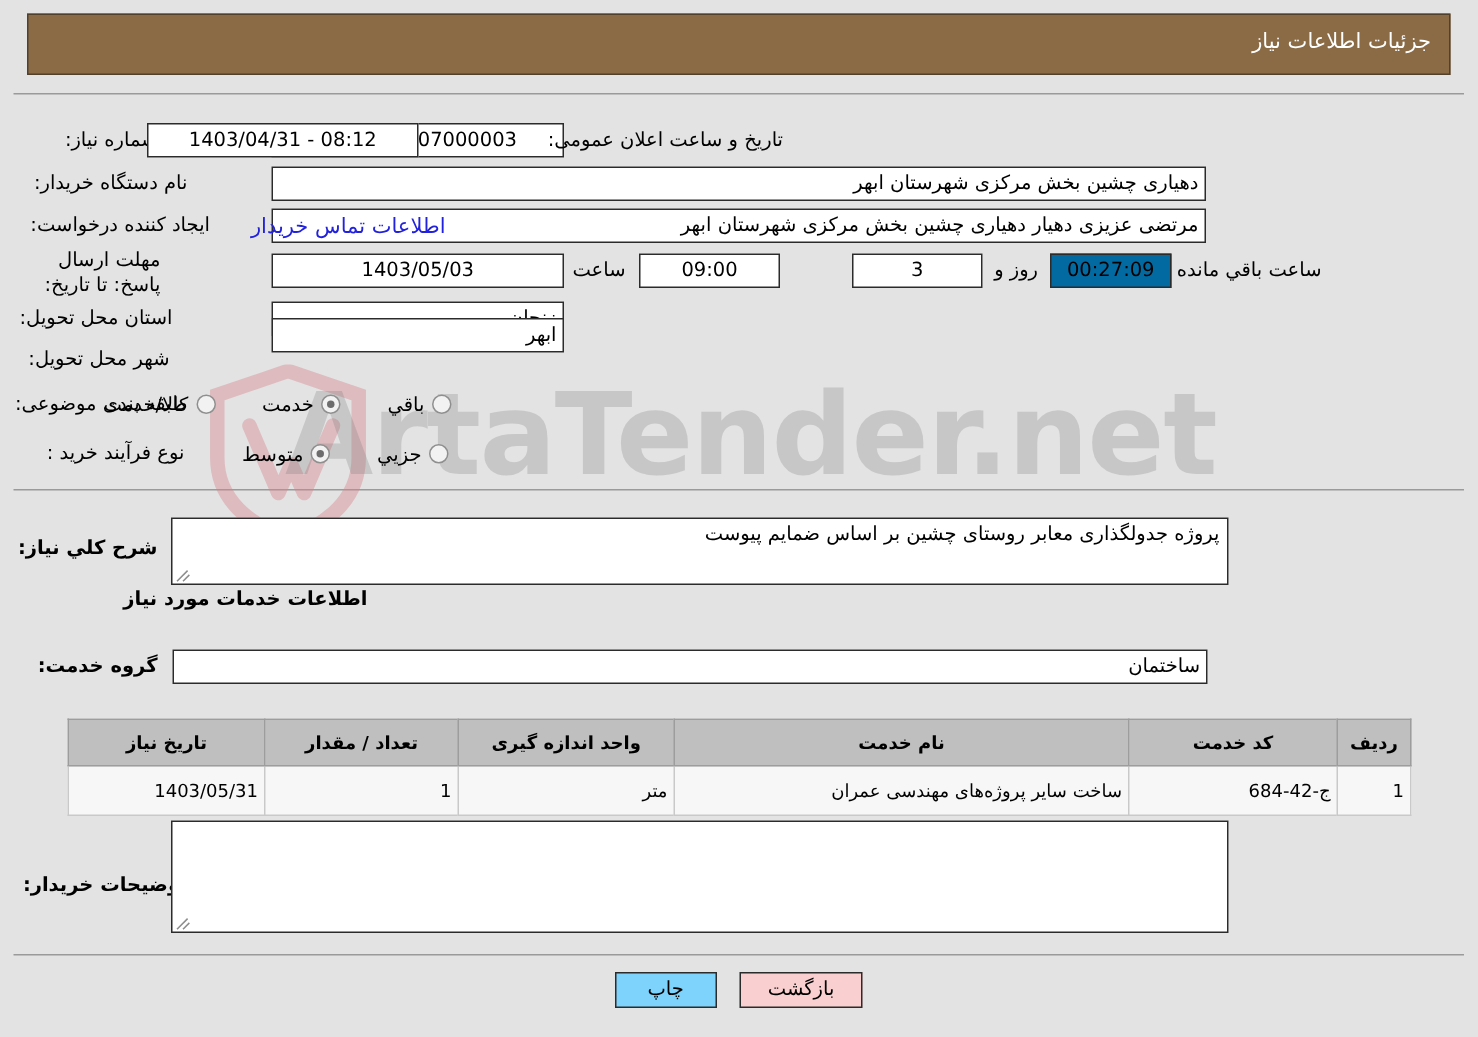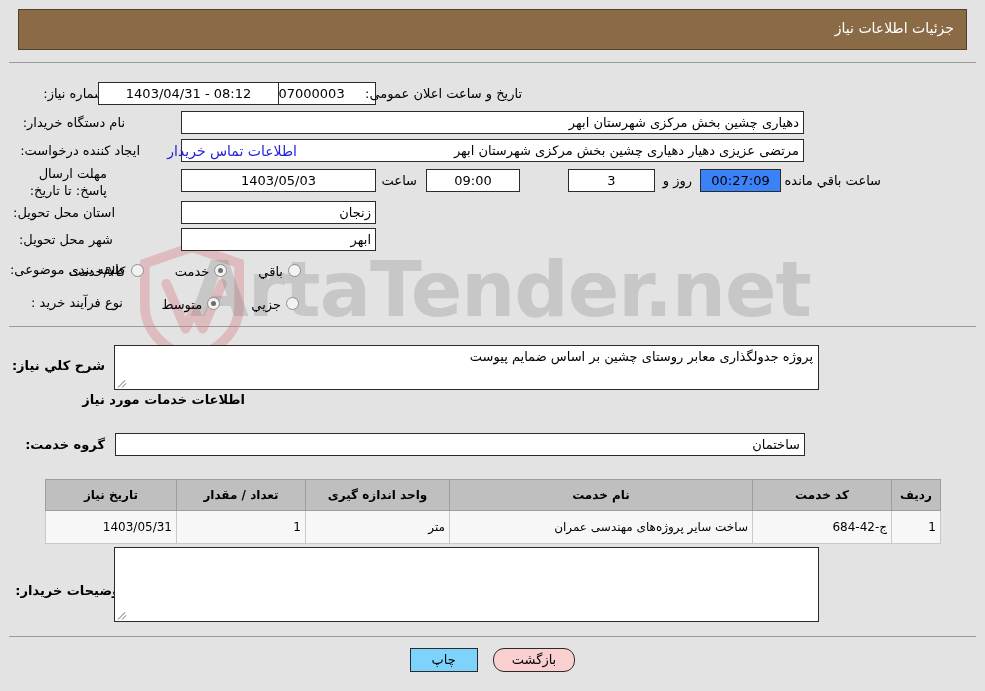--- a/index.html
+++ b/index.html
@@ -108,21 +108,21 @@
     color: #000;
     padding: 0 4px;
     line-height: 21px;
     height: 23px;
     text-align: right;
     overflow: hidden;
     white-space: nowrap;
     z-index: 6;
   }
   .fld.center { text-align: center; padding: 0; }
-  .fld.countdown { background: #3b82f6; text-align: center; padding: 0; }
+  .fld.countdown { background: #0369a1; text-align: center; padding: 0; }
   .linktext {
     position: absolute;
     font-size: 14px;
     color: #2222dd;
     cursor: pointer;
     white-space: nowrap;
     z-index: 6;
   }
   .note {
     position: absolute;
@@ -264,21 +264,21 @@
     font-size: 13px;
     line-height: 20px;
     padding: 1px 18px;
     margin: 0 5px;
     cursor: pointer;
     color: #000;
     box-sizing: border-box;
     min-width: 68px;
     text-align: center;
   }
-  .btn.back { background: #f9cfcf; border-radius: 11px; }
+  .btn.back { background: #f9cfcf; }
   .btn.print { background: #7dd3fc; }
 </style>
 </head>
 <body>
 
 <div id="page">
 
   <div class="titlebar">
     <span class="title">جزئیات اطلاعات نیاز</span>
   </div>
@@ -306,21 +306,21 @@
   <div class="fld center" style="right:465px; top:169px; width:94px;">09:00</div>
   <div class="fld center" style="right:330px; top:169px; width:87px;">3</div>
   <span class="lbl" style="right:293px; top:173px;">روز و</span>
   <div class="fld countdown" style="right:204px; top:169px; width:81px;">00:27:09</div>
   <span class="lbl" style="right:104px; top:173px;">ساعت باقي مانده</span>
 
   <span class="lbl" style="right:870px; top:205px;">استان محل تحویل:</span>
   <div class="fld" style="right:609px; top:201px; width:195px;">زنجان</div>
 
   <span class="lbl" style="right:872px; top:232px;">شهر محل تحویل:</span>
-  <div class="fld" style="right:609px; top:228px; width:195px;">ابهر</div>
+  <div class="fld" style="right:609px; top:212px; width:195px;">ابهر</div>
 
   <span class="lbl" style="right:860px; top:262px;">طبقه بندی موضوعی:</span>
   <div class="radio-group" style="right:684px; top:260px;">
     <span class="radio-item">
       <span class="radio-dot"></span><span class="radio-label">باقي</span>
     </span>
     <span class="radio-item">
       <span class="radio-dot on"></span><span class="radio-label">خدمت</span>
     </span>
     <span class="radio-item">

